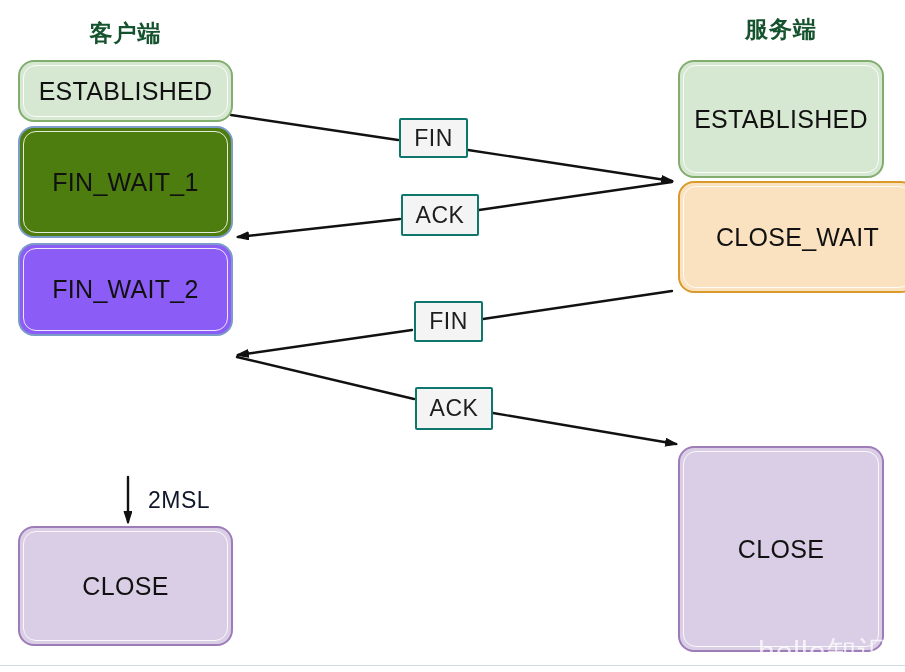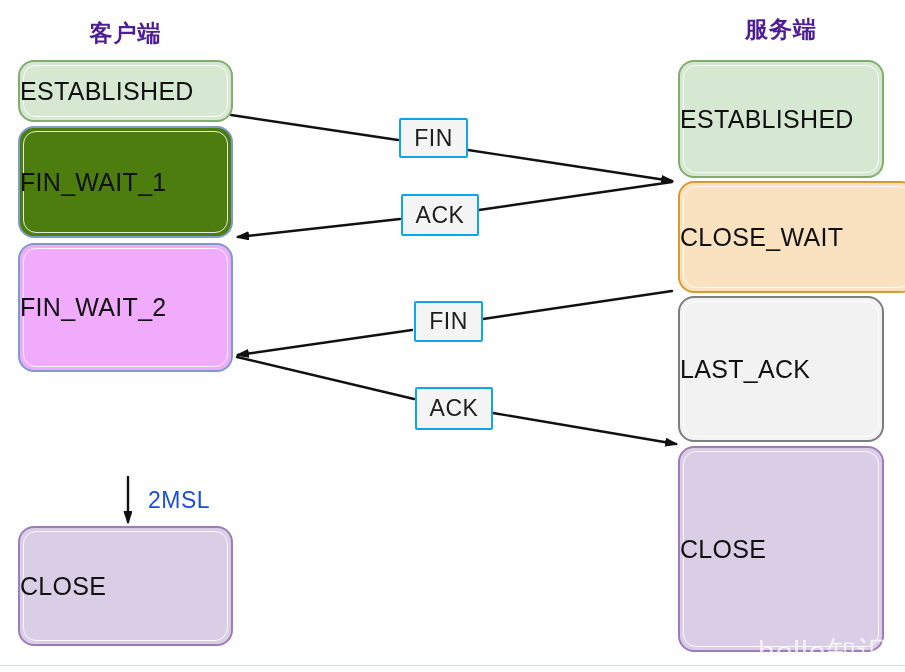--- a/index.html
+++ b/index.html
@@ -17,35 +17,36 @@
     height: 672px;
     background: #ffffff;
     overflow: hidden;
   }
 
   
   .col-title {
     position: absolute;
     font-size: 23px;
     font-weight: 700;
-    color: #4c1d95;
+    color: #14532d;
     letter-spacing: 1px;
     white-space: nowrap;
     text-align: center;
   }
 
   
   .state-box {
     position: absolute;
     box-sizing: border-box;
     border-radius: 16px;
     border-width: 2px;
     border-style: solid;
     display: flex;
     align-items: center;
+    justify-content: center;
     font-size: 25px;
     color: #111111;
     letter-spacing: 0.3px;
     white-space: nowrap;
     z-index: 3;
   }
   
   .state-box::before {
     content: "";
     position: absolute;
@@ -67,37 +68,37 @@
     width: 905px;
     height: 672px;
     z-index: 2;
   }
 
   
   .msg-chip {
     position: absolute;
     box-sizing: border-box;
     background: #f4f4f4;
-    border: 2px solid #0ea5e9;
+    border: 2px solid #0f766e;
     border-radius: 2px;
     display: flex;
     align-items: center;
     justify-content: center;
     font-size: 23px;
     color: #1d1d1d;
     letter-spacing: 0.5px;
     z-index: 5;
     white-space: nowrap;
   }
 
   
   .plain-label {
     position: absolute;
     font-size: 23px;
-    color: #1d4ed8;
+    color: #0f172a;
     letter-spacing: 0.5px;
     white-space: nowrap;
     z-index: 5;
   }
 
   
   .watermark {
     position: absolute;
     font-size: 30px;
     color: rgba(255,255,255,0.72);
@@ -163,40 +164,37 @@
   </svg>
 
   <div class="state-box" style="left:18px; top:60px; width:215px; height:62px; background:#d6e8d1; border-color:#82ad6e;">
     <span class="state-label">ESTABLISHED</span>
   </div>
 
   <div class="state-box" style="left:18px; top:126px; width:215px; height:112px; background:#4d7c0f; border-color:#7b9bc9;">
     <span class="state-label">FIN_WAIT_1</span>
   </div>
 
-  <div class="state-box" style="left:18px; top:243px; width:215px; height:129px; background:#f0abfc; border-color:#7b9bc9;">
+  <div class="state-box" style="left:18px; top:243px; width:215px; height:93px; background:#8b5cf6; border-color:#7b9bc9;">
     <span class="state-label">FIN_WAIT_2</span>
   </div>
 
 
   <div class="state-box" style="left:18px; top:526px; width:215px; height:120px; background:#d9cee5; border-color:#9d7cb8;">
     <span class="state-label">CLOSE</span>
   </div>
 
   <div class="state-box" style="left:678px; top:60px; width:206px; height:118px; background:#d6e8d1; border-color:#82ad6e;">
     <span class="state-label">ESTABLISHED</span>
   </div>
 
   <div class="state-box" style="left:678px; top:181px; width:239px; height:112px; background:#fae2c0; border-color:#d99a2b;">
     <span class="state-label">CLOSE_WAIT</span>
   </div>
 
-  <div class="state-box" style="left:678px; top:296px; width:206px; height:146px; background:#f2f2f2; border-color:#7d7d7d;">
-    <span class="state-label">LAST_ACK</span>
-  </div>
 
   <div class="state-box" style="left:678px; top:446px; width:206px; height:206px; background:#d9cee5; border-color:#9d7cb8;">
     <span class="state-label">CLOSE</span>
   </div>
 
   <div class="msg-chip" style="left:399px; top:118px; width:69px; height:40px;">FIN</div>
 
   <div class="msg-chip" style="left:401px; top:194px; width:78px; height:42px;">ACK</div>
 
   <div class="msg-chip" style="left:414px; top:301px; width:69px; height:41px;">FIN</div>

